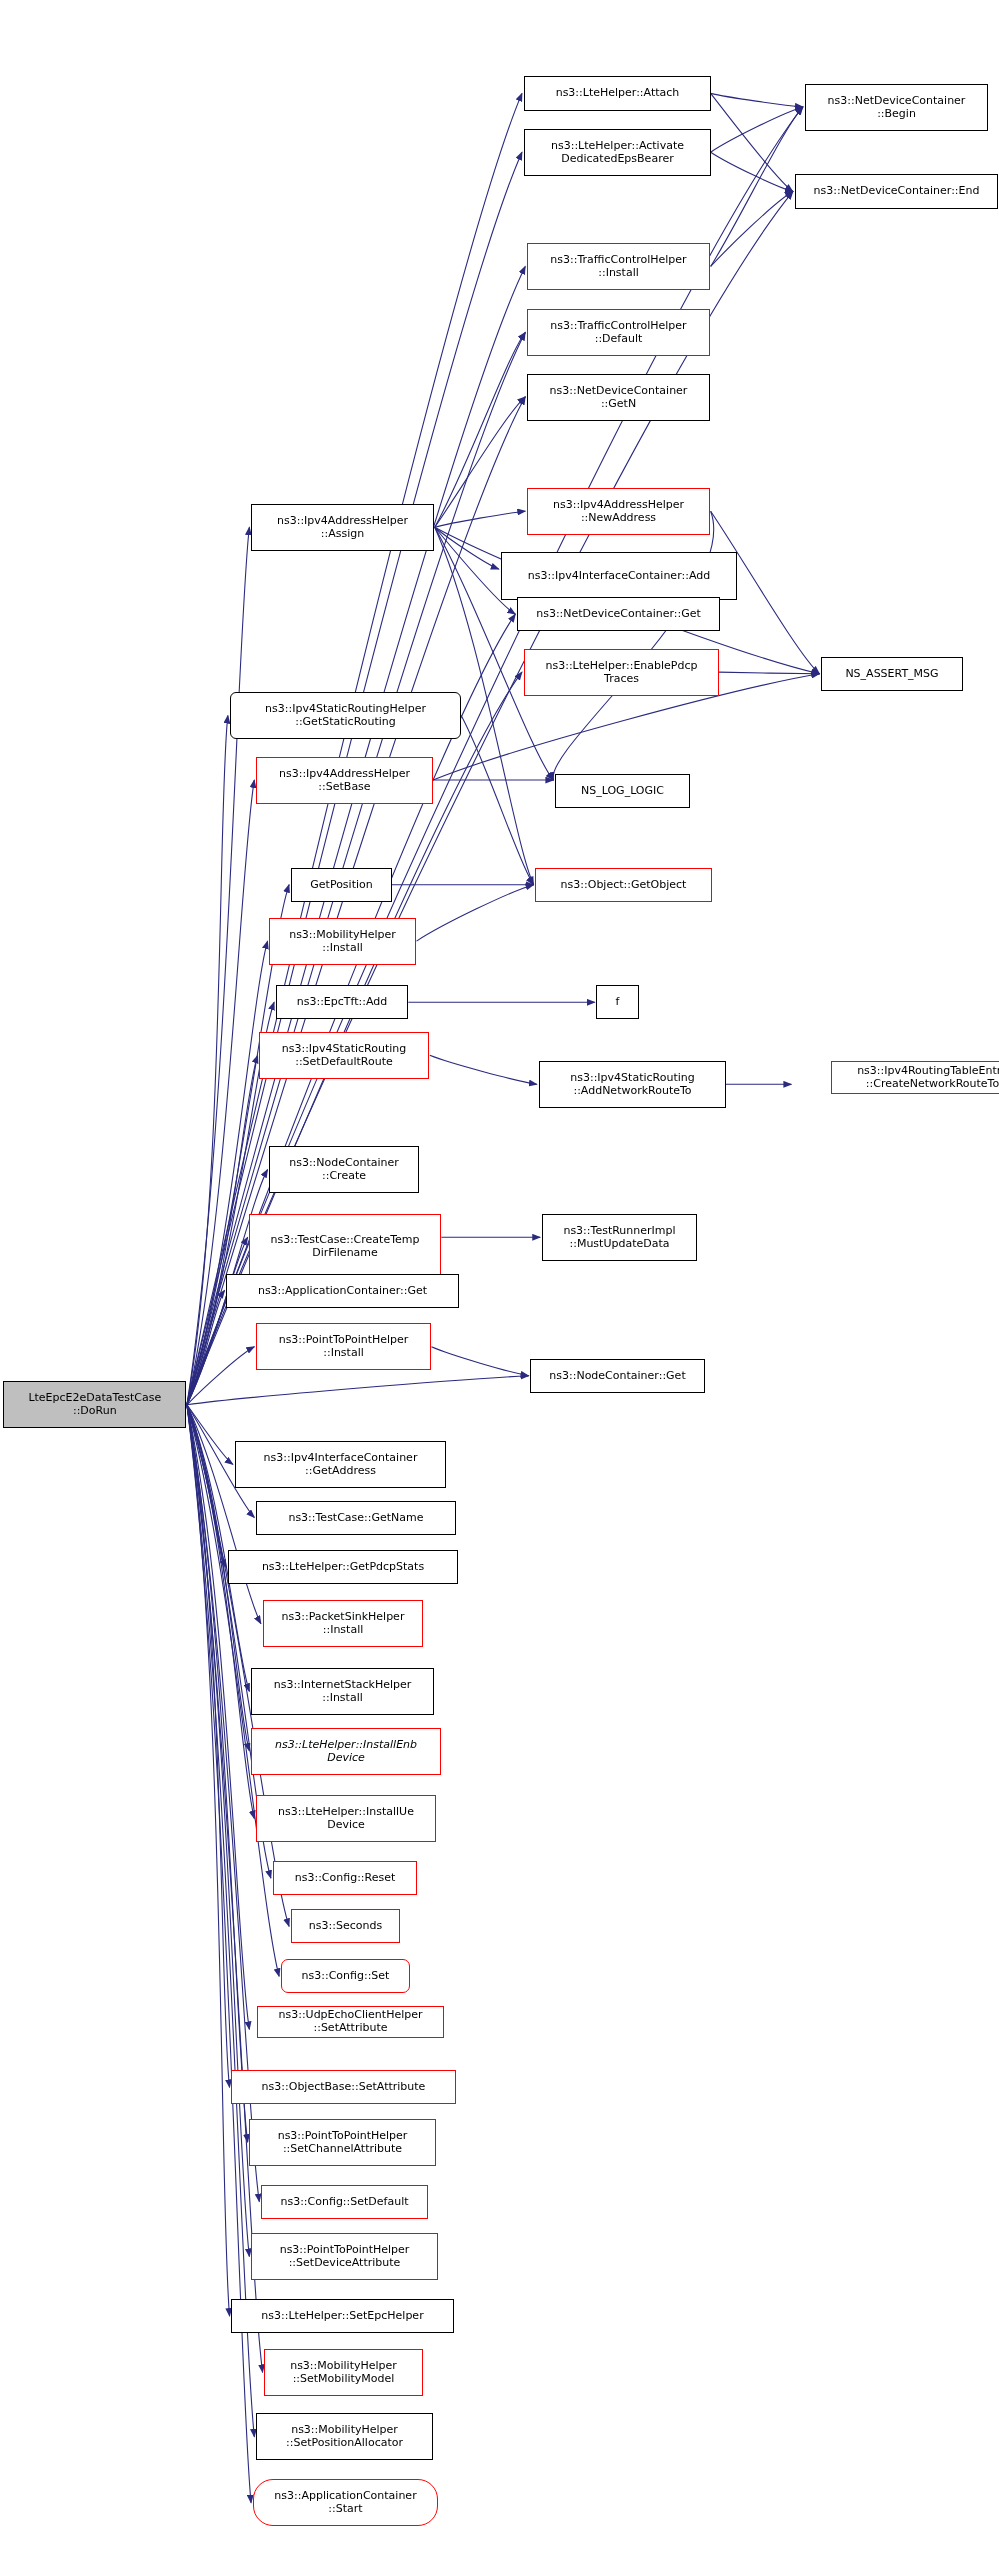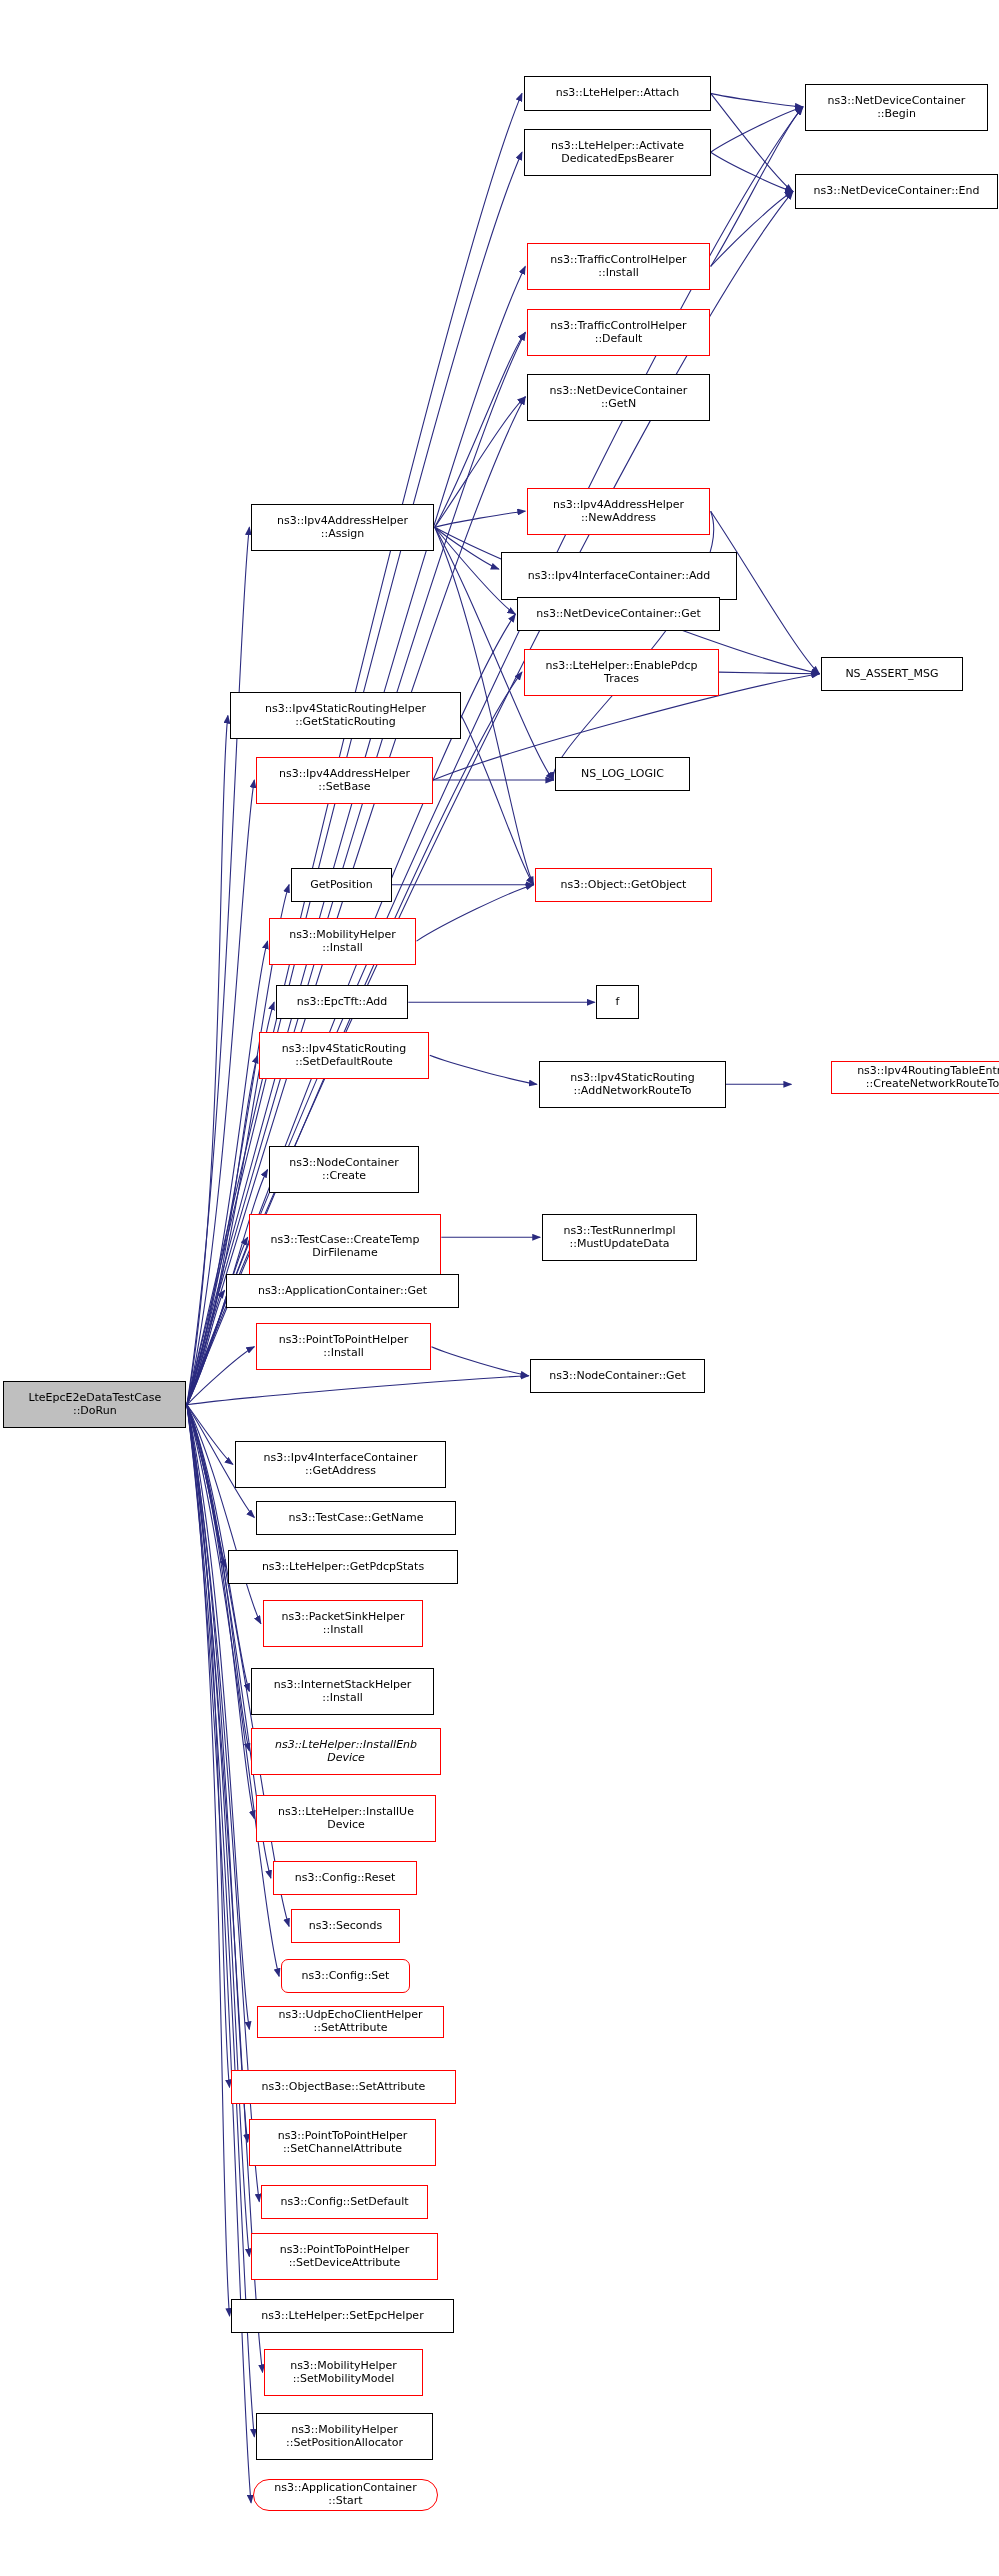--- a/index.html
+++ b/index.html
@@ -110,23 +110,23 @@
 ::GetN</span></div>
       <div class="node" style="left: 251px; top: 504px; width: 183px; height: 47px;"><span class="lbl">ns3::Ipv4AddressHelper
 ::Assign</span></div>
       <div class="node red" style="left: 527px; top: 488px; width: 183px; height: 47px;"><span class="lbl">ns3::Ipv4AddressHelper
 ::NewAddress</span></div>
       <div class="node" style="left: 501px; top: 552px; width: 236px; height: 48px;"><span class="lbl">ns3::Ipv4InterfaceContainer::Add</span></div>
       <div class="node" style="left: 517px; top: 597px; width: 203px; height: 34px;"><span class="lbl">ns3::NetDeviceContainer::Get</span></div>
       <div class="node red" style="left: 524px; top: 649px; width: 195px; height: 47px;"><span class="lbl">ns3::LteHelper::EnablePdcp
 Traces</span></div>
       <div class="node" style="left: 821px; top: 657px; width: 142px; height: 34px;"><span class="lbl">NS_ASSERT_MSG</span></div>
-      <div class="node" style="left: 230px; top: 692px; width: 231px; height: 47px;"><span class="lbl">ns3::Ipv4StaticRoutingHelper
+      <div class="node" style="left: 230px; top: 692px; width: 231px; height: 47px; border-radius: 6px;"><span class="lbl">ns3::Ipv4StaticRoutingHelper
 ::GetStaticRouting</span></div>
-      <div class="node" style="left: 555px; top: 757px; width: 135px; height: 34px;"><span class="lbl">NS_LOG_LOGIC</span></div>
+      <div class="node" style="left: 555px; top: 774px; width: 135px; height: 34px;"><span class="lbl">NS_LOG_LOGIC</span></div>
       <div class="node red" style="left: 256px; top: 757px; width: 177px; height: 47px;"><span class="lbl">ns3::Ipv4AddressHelper
 ::SetBase</span></div>
       <div class="node" style="left: 291px; top: 868px; width: 101px; height: 34px;"><span class="lbl">GetPosition</span></div>
       <div class="node red" style="left: 535px; top: 868px; width: 177px; height: 34px;"><span class="lbl">ns3::Object::GetObject</span></div>
       <div class="node red" style="left: 269px; top: 918px; width: 147px; height: 47px;"><span class="lbl">ns3::MobilityHelper
 ::Install</span></div>
       <div class="node" style="left: 276px; top: 985px; width: 132px; height: 34px;"><span class="lbl">ns3::EpcTft::Add</span></div>
       <div class="node" style="left: 596px; top: 985px; width: 43px; height: 34px;"><span class="lbl">f</span></div>
       <div class="node red" style="left: 259px; top: 1032px; width: 170px; height: 47px;"><span class="lbl">ns3::Ipv4StaticRouting
 ::SetDefaultRoute</span></div>
@@ -165,17 +165,17 @@
       <div class="node red" style="left: 249px; top: 2119px; width: 187px; height: 47px;"><span class="lbl">ns3::PointToPointHelper
 ::SetChannelAttribute</span></div>
       <div class="node red" style="left: 261px; top: 2185px; width: 167px; height: 34px;"><span class="lbl">ns3::Config::SetDefault</span></div>
       <div class="node red" style="left: 251px; top: 2233px; width: 187px; height: 47px;"><span class="lbl">ns3::PointToPointHelper
 ::SetDeviceAttribute</span></div>
       <div class="node" style="left: 231px; top: 2299px; width: 223px; height: 34px;"><span class="lbl">ns3::LteHelper::SetEpcHelper</span></div>
       <div class="node red" style="left: 264px; top: 2349px; width: 159px; height: 47px;"><span class="lbl">ns3::MobilityHelper
 ::SetMobilityModel</span></div>
       <div class="node" style="left: 256px; top: 2413px; width: 177px; height: 47px;"><span class="lbl">ns3::MobilityHelper
 ::SetPositionAllocator</span></div>
-      <div class="node red" style="left: 253px; top: 2479px; width: 185px; height: 32px; border-radius: 20px;"><span class="lbl">ns3::ApplicationContainer
+      <div class="node red" style="left: 253px; top: 2479px; width: 185px; height: 47px; border-radius: 20px;"><span class="lbl">ns3::ApplicationContainer
 ::Start</span></div>
     </div>
 </div>
 
 
 </body></html>

